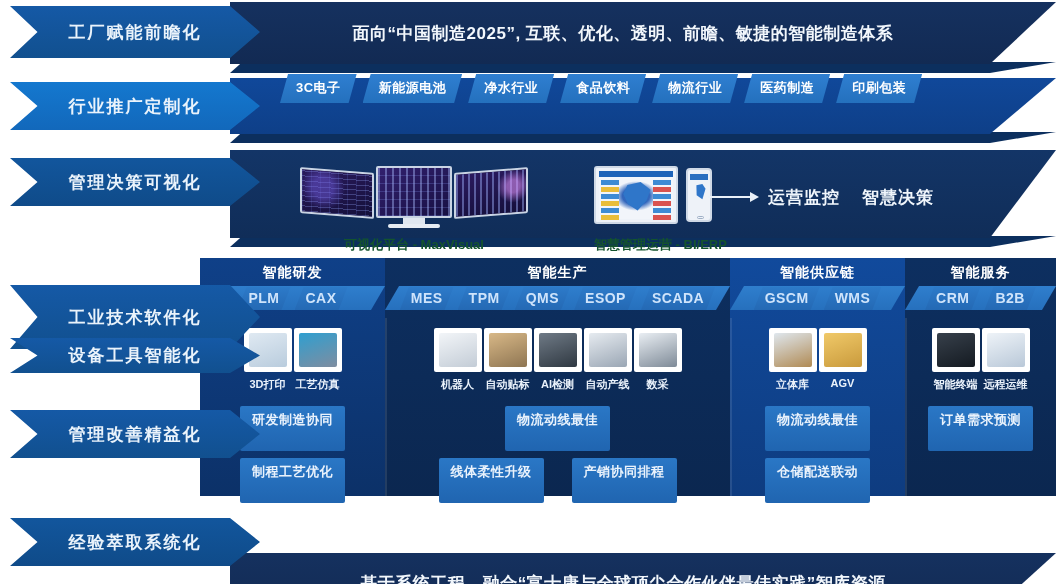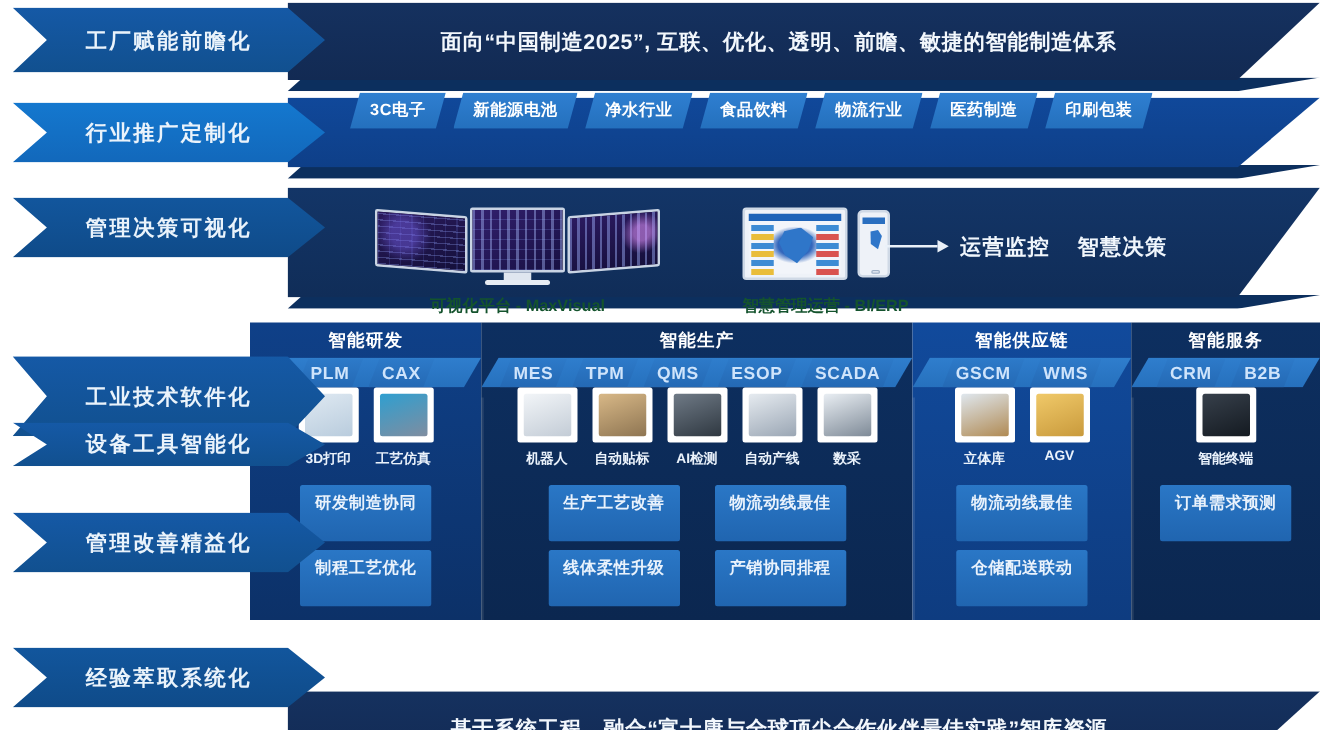--- a/index.html
+++ b/index.html
@@ -94,22 +94,22 @@
   .sys {
     color:#cfe4fb; font-size:14px; font-weight:700; letter-spacing:.5px;
     padding:3px 11px 4px 11px;
     background:linear-gradient(180deg,#2d7ac9 0%,#2469b4 100%);
     clip-path: polygon(9px 0, 100% 0, calc(100% - 9px) 100%, 0 100%);
   }
   .sys-bar { position:absolute; left:0; right:0; top:28px; height:24px;
              background:linear-gradient(180deg,#2f7ecd 0%,#2670bd 100%); z-index:1;
              clip-path: polygon(14px 0, 100% 0, calc(100% - 14px) 100%, 0 100%); }
 
-  .icons { position:relative; display:flex; justify-content:center; gap:10px;
-           z-index:3; }
+  .icons { position:relative; display:flex; justify-content:center; 
+           margin-top:18px; z-index:3; }
   .ic { width:50px; text-align:center; }
   .ic .box { width:48px; height:44px; background:#fff; border-radius:2px;
              margin:0 auto; overflow:hidden; position:relative; }
   .ic .cap { margin-top:5px; color:#eaf2fb; font-size:11px; font-weight:700; white-space:nowrap;}
 
   .tags { position:relative; margin-top:14px; z-index:3;
           display:flex; flex-direction:column; align-items:center; gap:7px; }
   .tag { color:#e9f2fc; font-size:13px; font-weight:700; letter-spacing:.5px;
          background:linear-gradient(180deg,#2a77c6 0%,#2065b0 100%);
          padding:5px 12px 22px 12px; border-radius:2px; white-space:nowrap; }
@@ -282,21 +282,20 @@
           </div>
           <div class="ic">
             <div class="box">
               <div style="position:absolute;left:5px;top:5px;right:5px;bottom:5px;border-radius:2px;background:linear-gradient(160deg,#e9eef3 0%,#7e8a97 100%);"></div>
             </div>
             <div class="cap">数采</div>
           </div>
         </div>
         <div class="tags" style="flex-direction: column;">
           <div style="display: flex; gap: 28px;">
-            <div class="tag">生产工艺改善</div>
             <div class="tag">物流动线最佳</div>
           </div>
           <div style="display: flex; gap: 28px;">
             <div class="tag">线体柔性升级</div>
             <div class="tag">产销协同排程</div>
           </div>
         </div>
       </div>
       <div class="col colC" style="left: 530px; width: 175px;">
         <div class="colbg"></div>
@@ -333,20 +332,26 @@
           <span class="sys">CRM</span>
           <span class="sys">B2B</span>
         </div>
         <div class="icons">
           <div class="ic">
             <div class="box">
               <div style="position:absolute;left:5px;top:5px;right:5px;bottom:5px;border-radius:2px;background:linear-gradient(160deg,#37404b 0%,#141a21 100%);"></div>
             </div>
             <div class="cap">智能终端</div>
           </div>
+          <div class="ic">
+            <div class="box">
+              <div style="position:absolute;left:5px;top:5px;right:5px;bottom:5px;border-radius:2px;background:linear-gradient(160deg,#eef3f8 0%,#b9c8d8 100%);"></div>
+            </div>
+            <div class="cap">远程运维</div>
+          </div>
         </div>
         <div class="tags">
           <div class="tag">订单需求预测</div>
         </div>
       </div>
       <div class="sep" style="left: 185px;"></div>
       <div class="sep" style="left: 530px;"></div>
       <div class="sep" style="left: 705px;"></div>
     </div>
 

